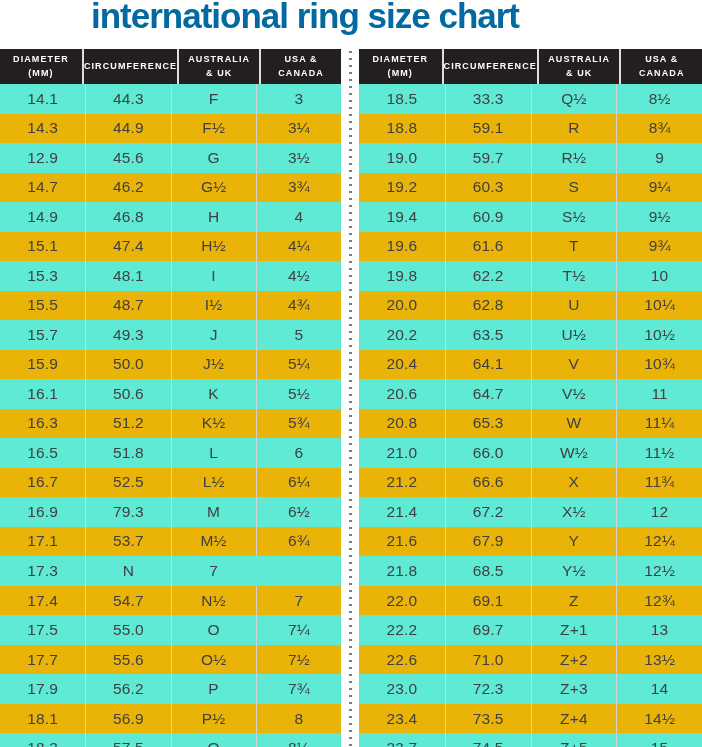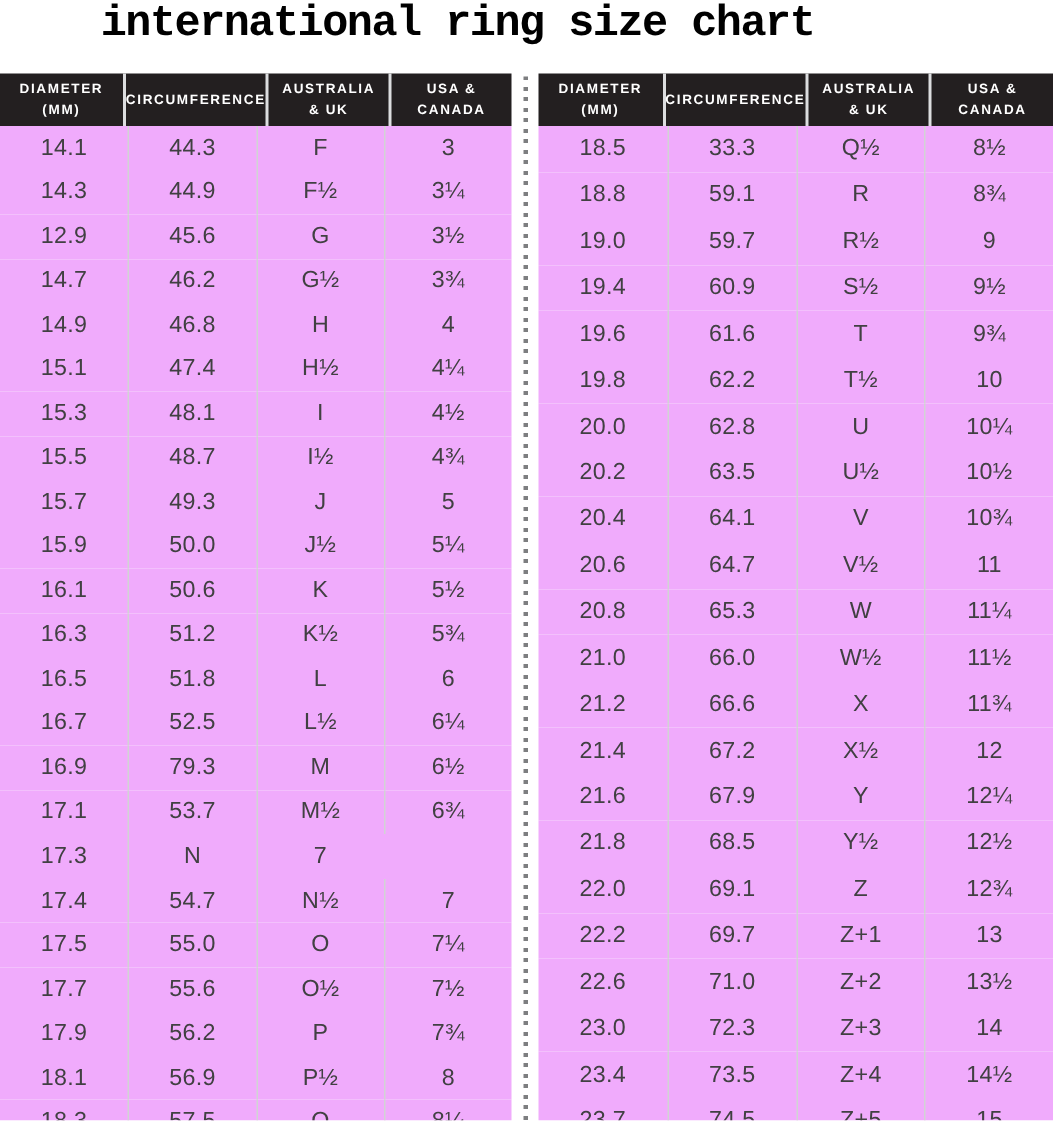--- a/index.html
+++ b/index.html
@@ -4,27 +4,27 @@
 <style>
   * { margin:0; padding:0; box-sizing:border-box; }
   html,body { background:#ffffff; }
   body { font-family:"Liberation Sans", sans-serif; }
   .page {
     position:relative; width:702px; height:747px; margin:0 auto;
     background:#ffffff; overflow:hidden;
   }
   .title {
     height:33px;
-    font-family:Liberation Mono, monospace;
+    font-family:Liberation Sans, sans-serif;
     font-weight:bold;
-    font-size:29px;
+    font-size:35px;
     line-height:32px;
     letter-spacing:-1px;
     text-align:center;
-    color:#000000;
+    color:#0369a1;
     padding-right:92px; 
     white-space:nowrap;
   }
   .tables { display:flex; height:714px;margin-top:16px; }
   .table { display:flex; flex-direction:column; }
   .table.left  { width:341px; }
   .table.right { width:343px; }
   .gap { width:18px; position:relative; }
   .gap::after {
     content:""; position:absolute; left:8px; top:2px; bottom:2px; width:3px;
@@ -39,23 +39,23 @@
     border-left:2px solid #dcdddf;
   }
   .th:first-child { border-left:none; }
   .th span {
     color:#ffffff; font-size:9px; font-weight:bold;
     letter-spacing:1.1px; text-align:center; line-height:1.45;
     text-transform:uppercase;
   }
   .tr {
     display:grid; grid-template-columns:repeat(4,1fr);
-    flex:1 1 auto; background:#f0abfc;
-  }
-  .tr.alt { background:#f0abfc; }
+    flex:1 1 auto; background:#5eead4;
+  }
+  .tr.alt { background:#eab308; }
   .td {
     display:flex; align-items:center; justify-content:center;
     font-size:15.5px; color:#414042; letter-spacing:0.2px;
     border-left:1px solid #d1d3d4;
   }
   .td:first-child { border-left:none; }
 </style>
 </head>
 <body>
 
@@ -242,20 +242,26 @@
           <div class="td">59.1</div>
           <div class="td">R</div>
           <div class="td">8¾</div>
         </div>
         <div class="tr">
           <div class="td">19.0</div>
           <div class="td">59.7</div>
           <div class="td">R½</div>
           <div class="td">9</div>
         </div>
+        <div class="tr alt">
+          <div class="td">19.2</div>
+          <div class="td">60.3</div>
+          <div class="td">S</div>
+          <div class="td">9¼</div>
+        </div>
         <div class="tr">
           <div class="td">19.4</div>
           <div class="td">60.9</div>
           <div class="td">S½</div>
           <div class="td">9½</div>
         </div>
         <div class="tr alt">
           <div class="td">19.6</div>
           <div class="td">61.6</div>
           <div class="td">T</div>

